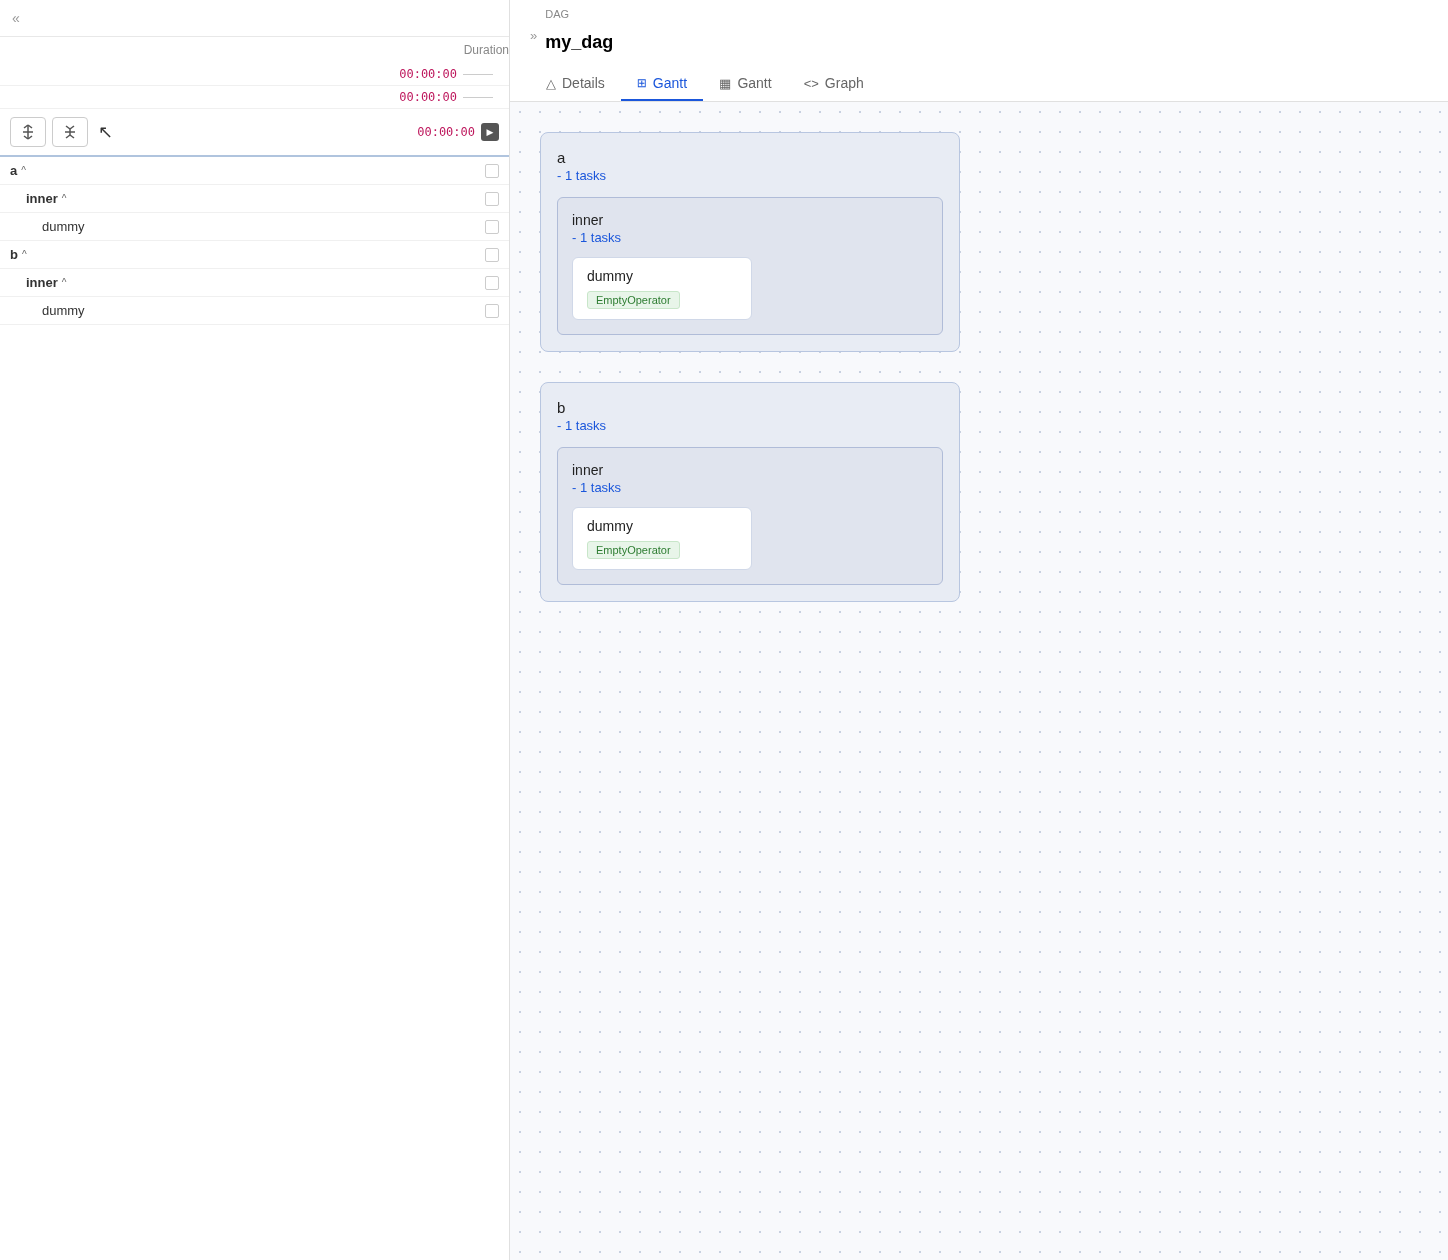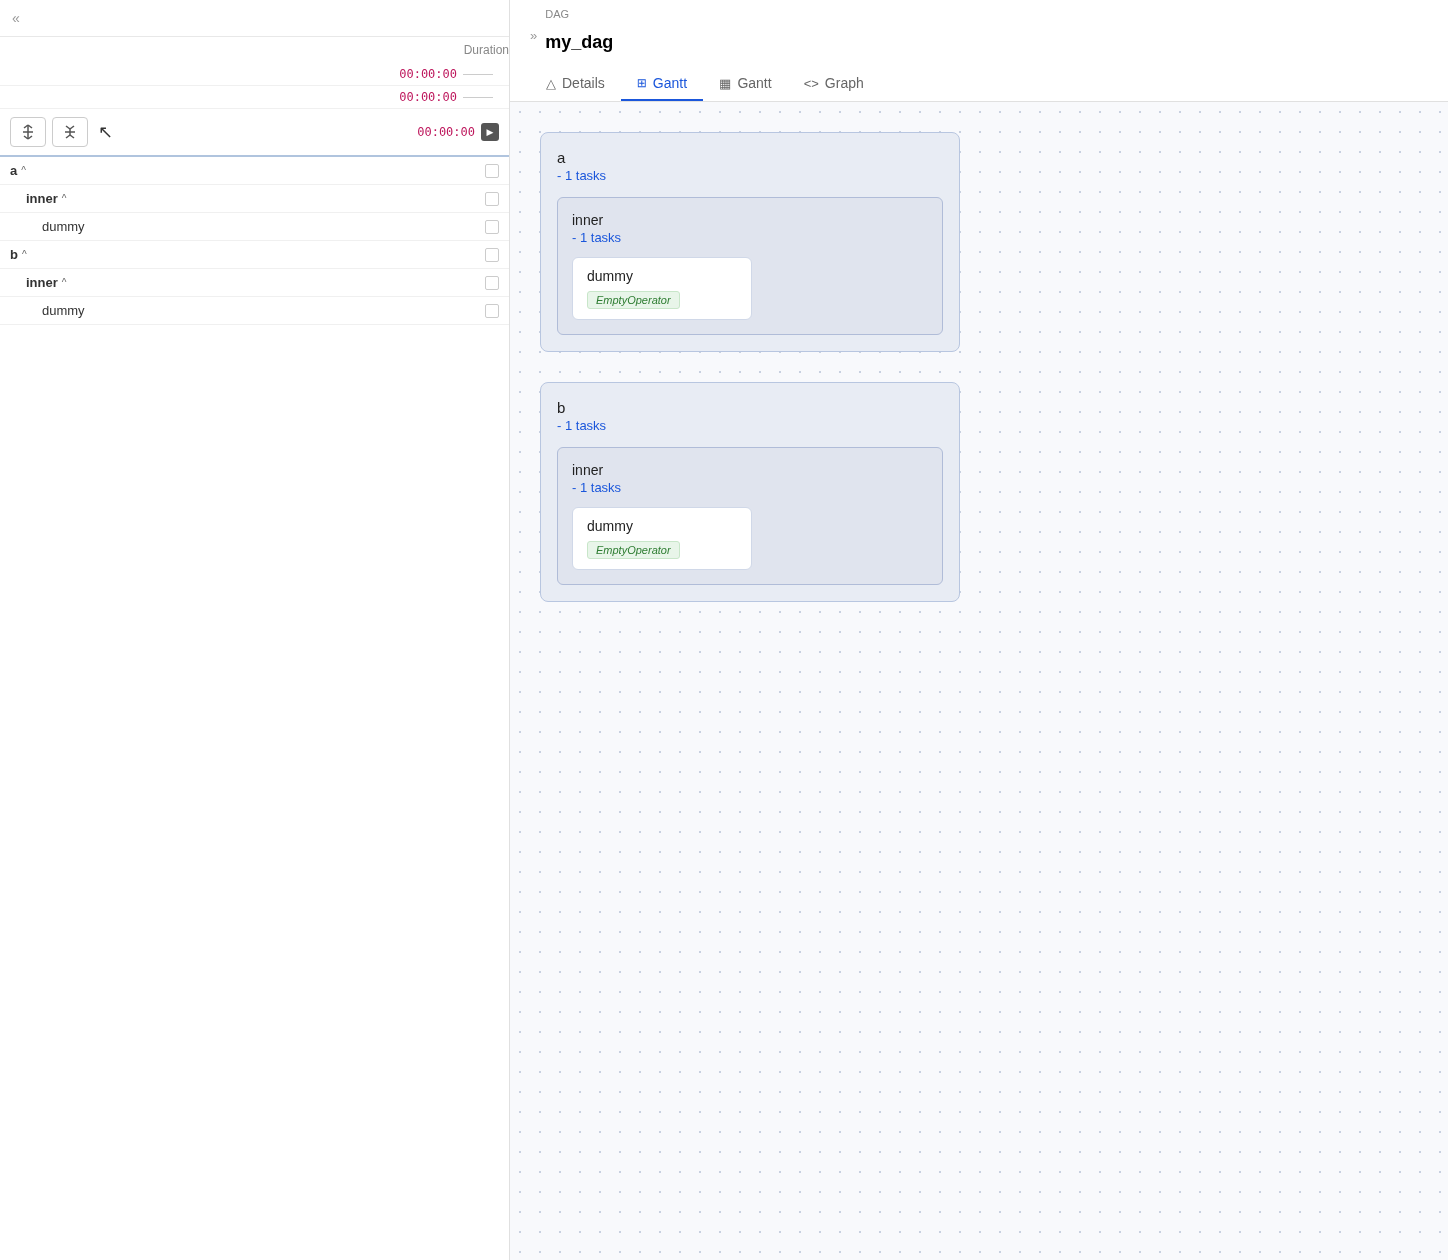--- a/index.html
+++ b/index.html
@@ -61,21 +61,21 @@
     .group-card { background: #e8ecf4; border: 1.5px solid #b8c6e0; border-radius: 8px; padding: 16px; width: 420px; }
     .group-card-title { font-size: 15px; color: #222; font-weight: 500; margin-bottom: 2px; }
     .group-card-subtitle { font-size: 13px; color: #1a56db; margin-bottom: 14px; cursor: pointer; }
 
     .inner-card { background: #e0e4ee; border: 1.5px solid #b0bcd8; border-radius: 6px; padding: 14px; }
     .inner-card-title { font-size: 14px; color: #222; font-weight: 500; margin-bottom: 2px; }
     .inner-card-subtitle { font-size: 13px; color: #1a56db; margin-bottom: 12px; cursor: pointer; }
 
     .task-node { background: #fff; border: 1px solid #d0d8e8; border-radius: 6px; padding: 10px 14px; display: inline-block; min-width: 180px; }
     .task-node-title { font-size: 14px; color: #222; font-weight: 400; margin-bottom: 6px; }
-    .task-node-badge { display: inline-block; background: #e8f5e9; color: #2e7d32; font-size: 11px; padding: 2px 8px; border-radius: 3px; border: 1px solid #c8e6c9; font-style: italic; }
+    .task-node-badge { display: inline-block; background: #e8f5e9; color: #2e7d32; font-size: 11px; padding: 2px 8px; border-radius: 3px; border: 1px solid #c8e6c9; }
   </style>
 </head>
 <body>
 
 <div class="main-layout">
 
   <div class="left-panel">
 
     <div style="display:flex; align-items:center; padding: 10px 12px; border-bottom: 1px solid #e8e8e8;">
       <span class="chevron-left">«</span>

